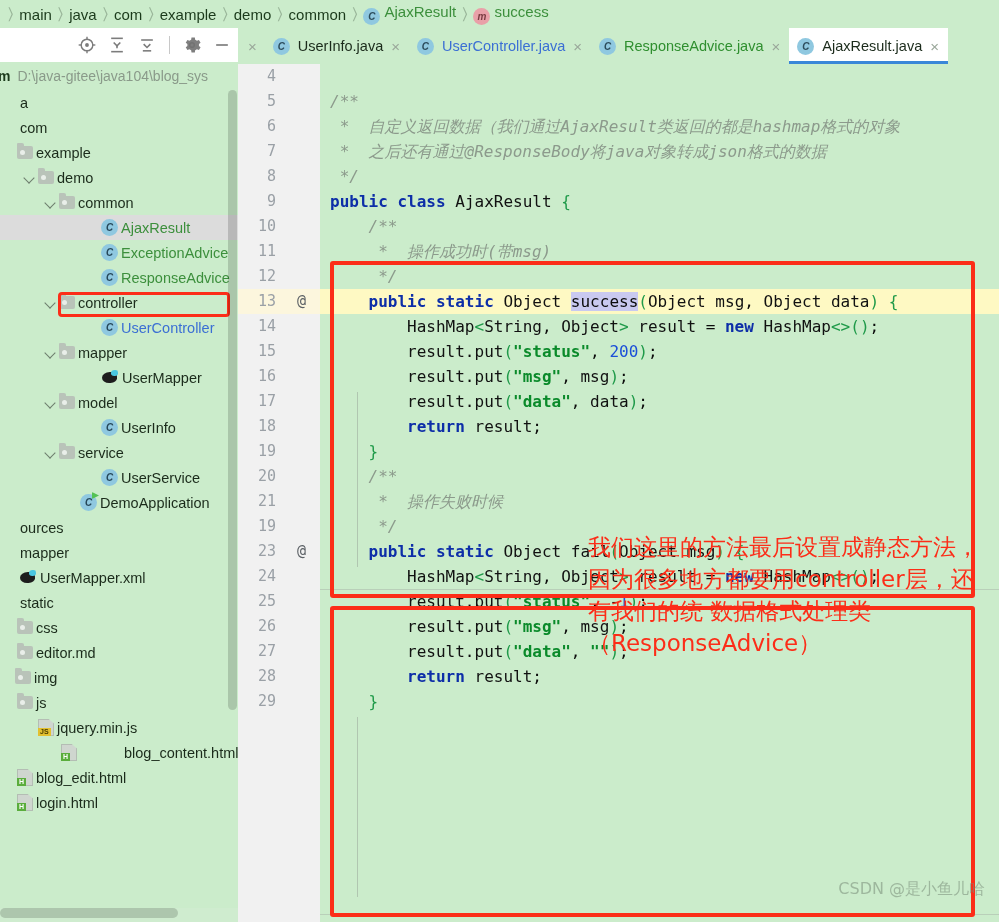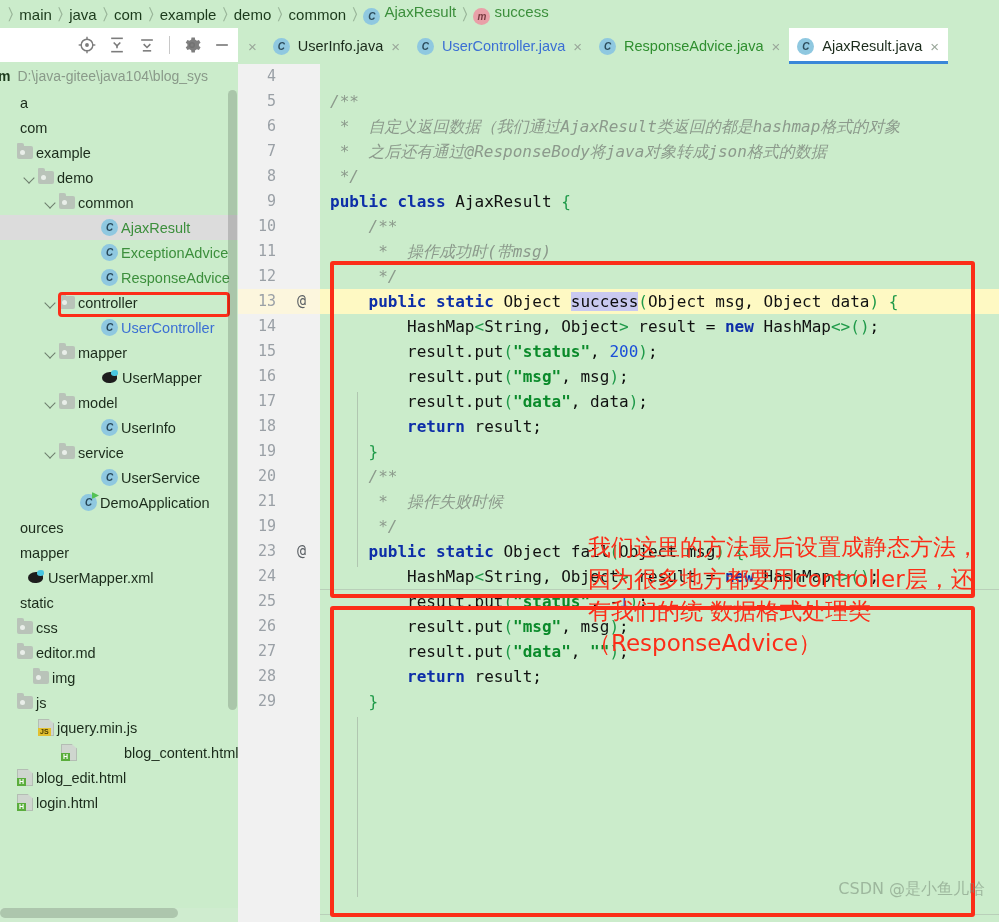--- a/index.html
+++ b/index.html
@@ -363,40 +363,40 @@
         <span class="tname ">DemoApplication</span>
       </div>
       <div class="tnode" style="padding-left: 2px;">
         <span class="arrow"></span>
         <span class="tname ">ources</span>
       </div>
       <div class="tnode" style="padding-left: 2px;">
         <span class="arrow"></span>
         <span class="tname ">mapper</span>
       </div>
-      <div class="tnode" style="padding-left: 12px;">
+      <div class="tnode" style="padding-left: 4px;">
         <span class="arrow"></span>
         <span class="xmlic"></span>
         <span class="tname ">UserMapper.xml</span>
       </div>
       <div class="tnode" style="padding-left: 2px;">
         <span class="arrow"></span>
         <span class="tname ">static</span>
       </div>
       <div class="tnode" style="padding-left: 2px;">
         <span class="arrow"></span>
         <span class="folder"></span>
         <span class="tname ">css</span>
       </div>
       <div class="tnode" style="padding-left: 2px;">
         <span class="arrow"></span>
         <span class="folder"></span>
         <span class="tname ">editor.md</span>
       </div>
-      <div class="tnode" style="padding-left: 18px;">
+      <div class="tnode" style="padding-left: 0;">
         <span class="arrow"></span>
         <span class="folder"></span>
         <span class="tname ">img</span>
       </div>
       <div class="tnode" style="padding-left: 2px;">
         <span class="arrow"></span>
         <span class="folder"></span>
         <span class="tname ">js</span>
       </div>
       <div class="tnode" style="padding-left: 23px;">

